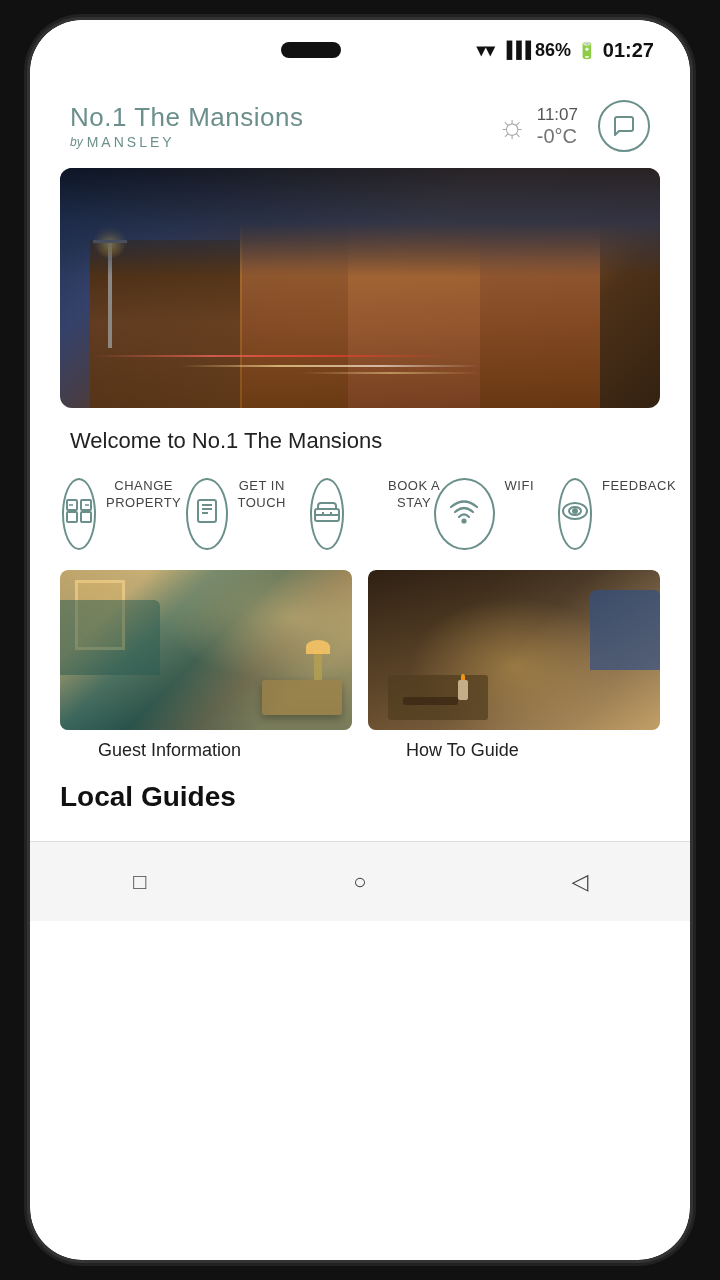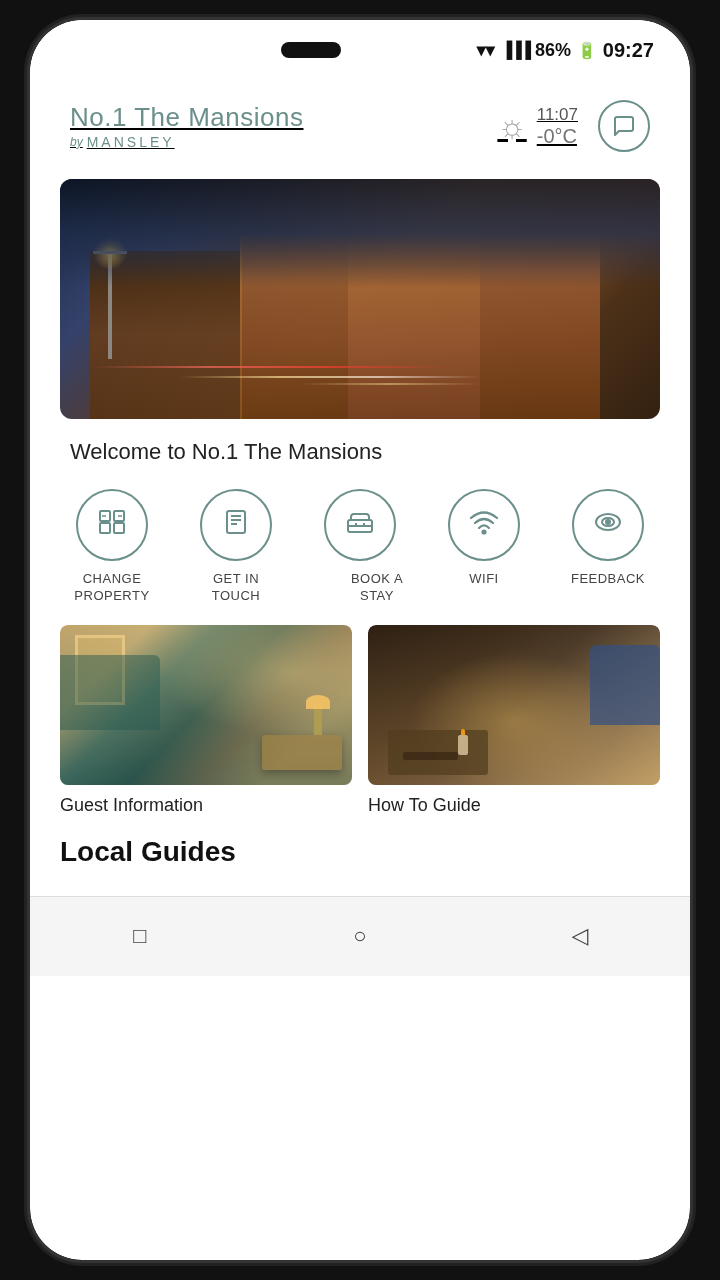--- a/index.html
+++ b/index.html
@@ -92,26 +92,25 @@
       align-items: center;
       gap: 6px;
       font-size: 20px;
       font-weight: 600;
       color: #111;
     }
 
     
     .app-header {
       background: #fff;
-      padding: 20px 40px 27px;
+      padding: 20px 40px 16px;
       display: flex;
       align-items: center;
       justify-content: space-between;
       flex-shrink: 0;
-      text-decoration: underline;
     }
 
     .logo-area {
       display: flex;
       flex-direction: column;
       align-items: flex-start;
     }
 
     .logo-main {
       font-size: 26px;
@@ -243,22 +242,21 @@
     
     .quick-actions {
       display: flex;
       justify-content: space-around;
       padding: 16px 20px 20px;
       flex-shrink: 0;
     }
 
     .action-item {
       display: flex;
-      flex-direction: column;
-      align-items: center;
+      flex-direction: row;
       gap: 10px;
       cursor: pointer;
       width: 100px;
     }
 
     .action-circle {
       width: 72px;
       height: 72px;
       border-radius: 50%;
       border: 2px solid #6b8f8a;
@@ -341,20 +339,21 @@
       inset: 0;
       background: 
         radial-gradient(ellipse at 50% 60%, rgba(200,160,80,0.5) 0%, transparent 50%),
         linear-gradient(to bottom, rgba(0,0,0,0.2) 0%, rgba(180,140,80,0.3) 100%);
     }
 
     .card-label {
       font-size: 18px;
       font-weight: 500;
       color: #222;
+      margin-left: 38px;
     }
 
     .local-guides-section {
       padding: 0 30px 10px;
       flex-shrink: 0;
     }
 
     
     .bottom-nav {
       height: 80px;
@@ -498,21 +497,21 @@
     <div class="status-bar">
       <div class="status-left"></div>
       <div class="status-center">
         <div class="notch"></div>
       </div>
       <div class="status-right">
         <span style="font-size:18px;">▾▾</span>
         <span style="font-size:16px; letter-spacing:-2px;">▐▐▐</span>
         <span style="font-size:18px; font-weight:600;text-align:right;">86%</span>
         <span style="font-size:16px;">🔋</span>
-        <span style="font-size:20px; font-weight:600;">09:27</span>
+        <span style="font-size:20px; font-weight:600;">01:27</span>
       </div>
     </div>
 
     <div class="app-header">
       <div class="logo-area">
         <span class="logo-main">No.1 The Mansions</span>
         <div style="display:flex; align-items:center; gap:4px;">
           <span class="logo-by">by</span>
           <span class="logo-sub">MANSLEY</span>
         </div>

